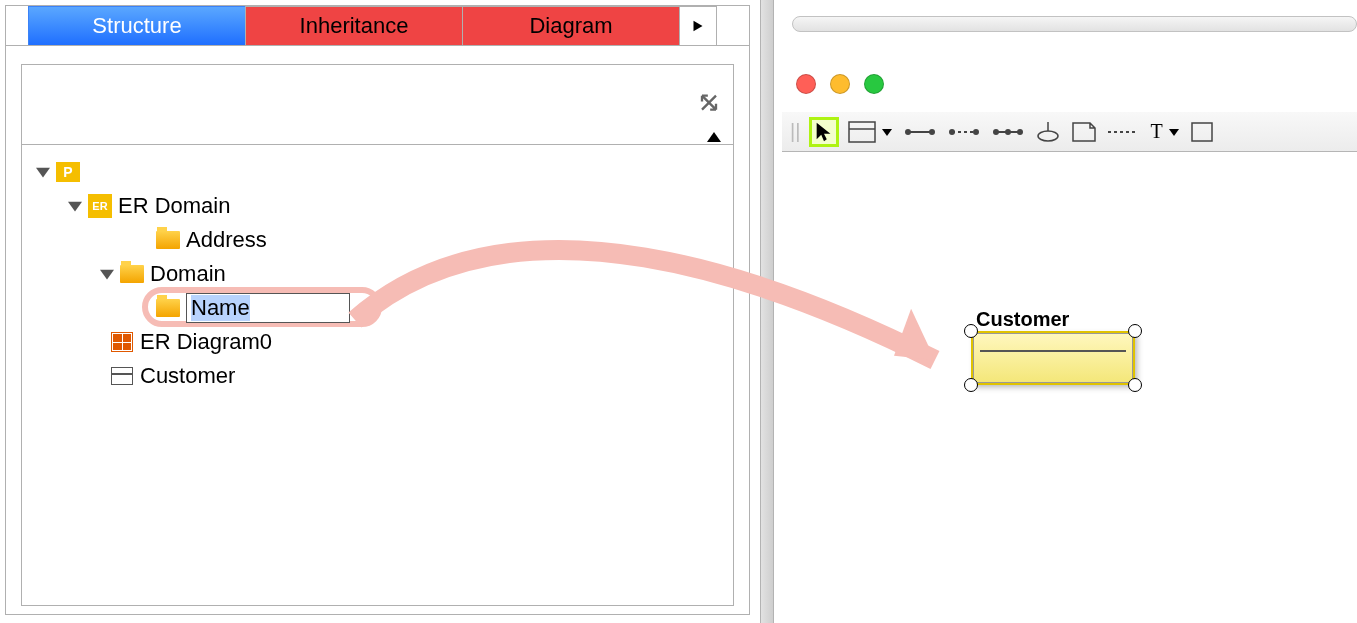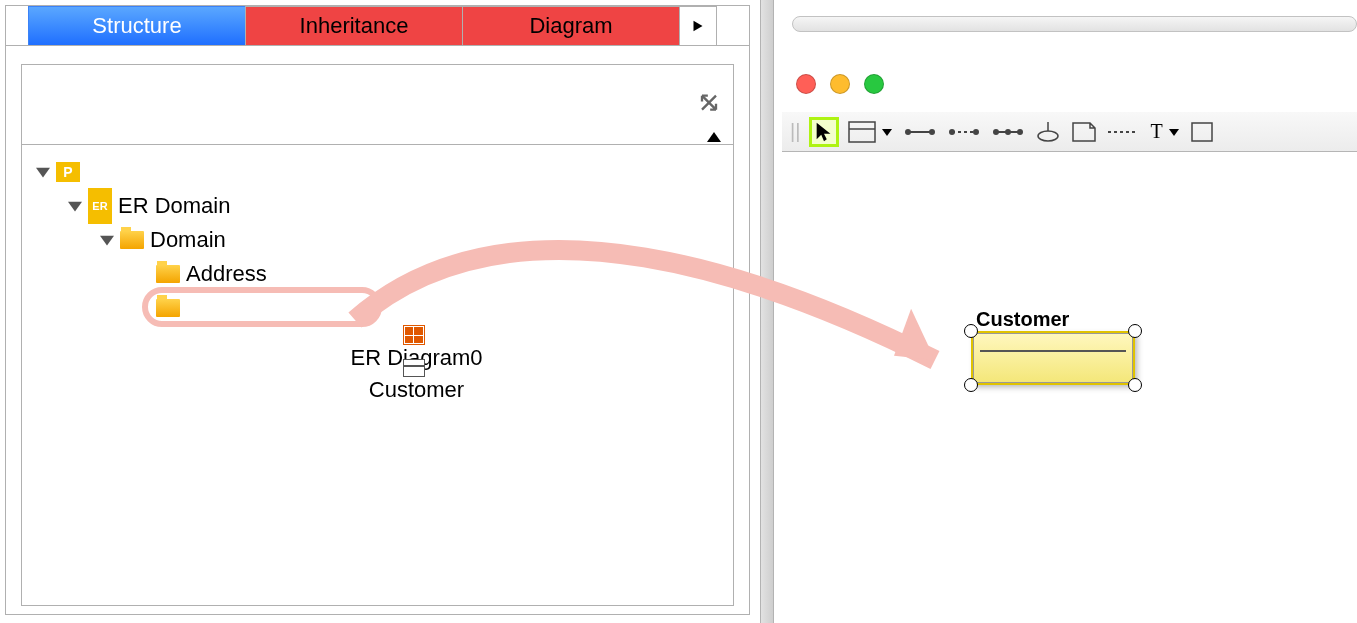--- a/index.html
+++ b/index.html
@@ -102,31 +102,31 @@
     align-items: center;
     height: 34px;
     font-size: 22px;
     white-space: nowrap;
   }
   .disclosure { width: 14px; height: 14px; margin-right: 6px; fill: #555;}
   .tree-icon { width: 24px; height: 22px; margin-right: 6px; display:inline-flex; align-items:center; justify-content:center; }
   .folder-rect { width:24px; height:18px; background: linear-gradient(#ffd24a,#f4a400); position:relative; border-radius:1px;}
   .folder-tab-small { position:absolute; top:-4px; left:1px; width:10px; height:4px; background:#ffd24a;}
   .p-icon { background:#f5be00; width:24px; height:20px; display:flex; align-items:center; justify-content:center; color:#fff; font-weight:bold; font-size:14px;}
-  .er-icon { background:#f5be00; width:24px; height:36px; display:flex; align-items:center; justify-content:center; color:#fff; font-weight:bold; font-size:11px;}
+  .er-icon { background:#f5be00; width:24px; height:24px; display:flex; align-items:center; justify-content:center; color:#fff; font-weight:bold; font-size:11px;}
   .diagram-icon { width:22px; height:20px; border:1.5px solid #e05800; display:grid; grid-template-columns: 1fr 1fr; grid-template-rows: 1fr 1fr; gap:1px; padding:1px;}
   .diagram-icon div { background:#e05800; }
   .entity-icon { width:22px; height:18px; border:1.5px solid #555; position:relative; background:#fff;}
   .entity-icon::after { content:""; position:absolute; left:0; right:0; top:5px; height:1.5px; background:#555;}
 
   .indent-0 { padding-left: 4px; }
   .indent-1 { padding-left: 36px; }
   .indent-2 { padding-left: 68px; }
   .indent-3 { padding-left: 124px; }
-  .indent-1b { padding-left: 78px; flex-direction: column; }
+  .indent-1b { padding-left: 78px; }
 
   .edit-highlight {
     position: relative;
   }
   .edit-bubble {
     position: absolute;
     border: 6px solid #f6bcb5;
     border-radius: 22px;
     pointer-events: none;
     left: 110px;
@@ -286,47 +286,50 @@
       <div class="tree-row indent-1">
         <svg class="disclosure" viewBox="0 0 10 10">
             <polygon points="0,2 10,2 5,9"></polygon>
           </svg>
         <span class="tree-icon">
             <span class="er-icon">ER</span>
           </span>
         <span>ER Domain</span>
       </div>
 
+      <div class="tree-row indent-3">
+        <span class="tree-icon">
+            <span class="folder-rect">
+              <span class="folder-tab-small"></span>
+            </span>
+          </span>
+        <span>Address</span>
+      </div>
+
       <div class="tree-row indent-2">
         <svg class="disclosure" viewBox="0 0 10 10">
             <polygon points="0,2 10,2 5,9"></polygon>
           </svg>
         <span class="tree-icon">
             <span class="folder-rect">
               <span class="folder-tab-small"></span>
             </span>
           </span>
         <span>Domain</span>
-      </div>
-
-      <div class="tree-row indent-3">
-        <span class="tree-icon">
-            <span class="folder-rect">
-              <span class="folder-tab-small"></span>
-            </span>
-          </span>
-        <span>Address</span>
       </div>
 
       <div class="tree-row indent-3 edit-highlight">
         <div class="edit-bubble"></div>
         <span class="tree-icon" style="z-index:1;position:relative;">
             <span class="folder-rect">
               <span class="folder-tab-small"></span>
             </span>
+          </span>
+        <span class="edit-field">
+            <span class="sel">Name</span>
           </span>
       </div>
 
       <div class="tree-row indent-1b">
         <span class="tree-icon">
             <span class="diagram-icon">
               <div></div>
               <div></div>
               <div></div>
               <div></div>

